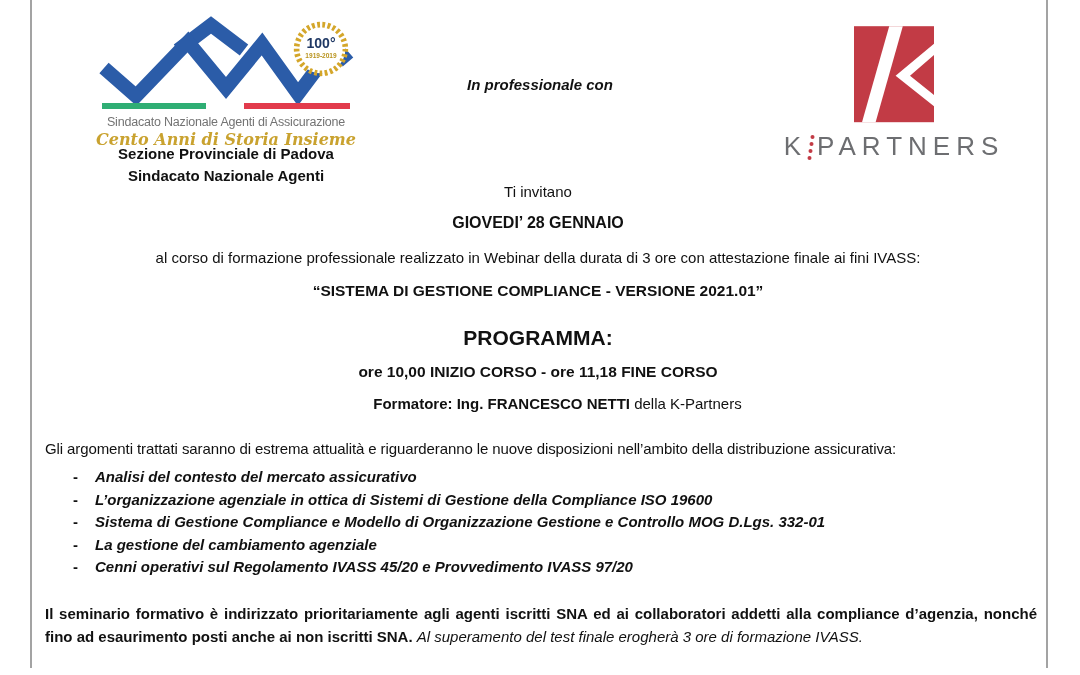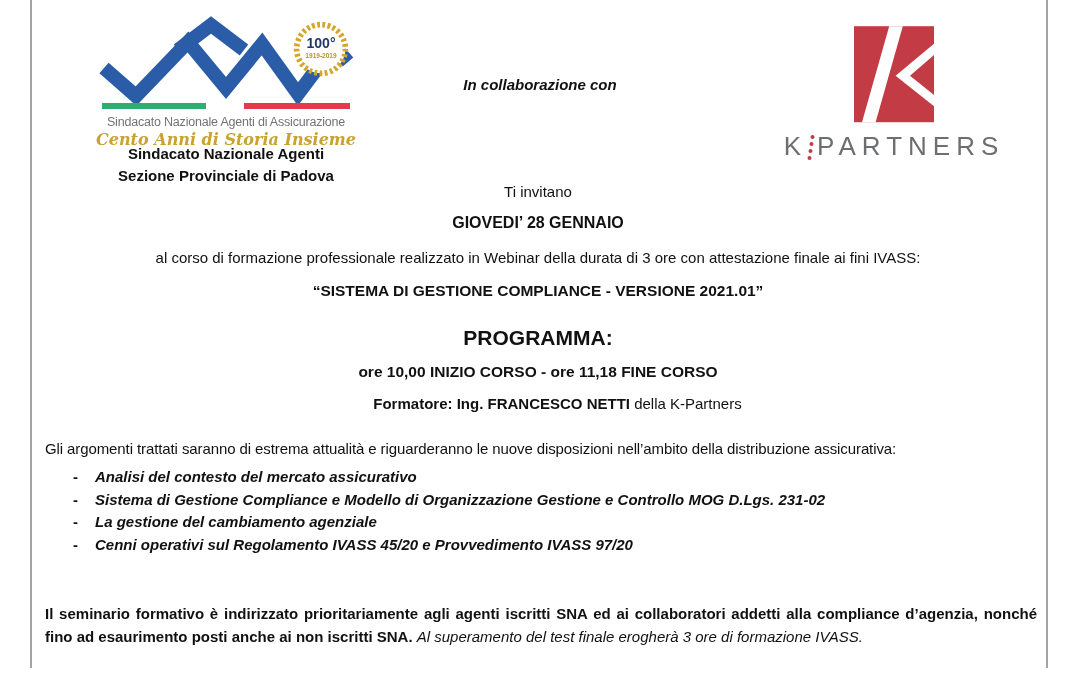--- a/index.html
+++ b/index.html
@@ -169,25 +169,25 @@
         <circle cx="32" cy="33" r="21" fill="#ffffff"></circle>
         <text x="32" y="32" text-anchor="middle" font-size="15" font-weight="bold" fill="#1f3864">100°</text>
         <text x="32" y="43" text-anchor="middle" font-size="7" font-weight="bold" fill="#b9941f">1919-2019</text>
       </svg>
     </div>
     <div class="sna-title">Sindacato Nazionale Agenti di Assicurazione</div>
     <div class="sna-tagline">Cento Anni di Storia Insieme</div>
   </div>
 
   <div class="org-lines">
+    <div>Sezione Provinciale di Padova</div>
     <div>Sindacato Nazionale Agenti</div>
-    <div>Sezione Provinciale di Padova</div>
-  </div>
-
-  <div class="collab">In collaborazione con</div>
+  </div>
+
+  <div class="collab">In professionale con</div>
 
   <div class="kp-block">
     <svg class="kp-square" width="80" height="98" viewBox="0 0 100 122">
       <rect x="0" y="0" width="100" height="120" fill="#c23b45"></rect>
       <polygon points="44,0 61,0 27,120 10,120" fill="#ffffff"></polygon>
       <polygon points="100,22 52,62 100,100 100,86 70,62 100,36" fill="#ffffff"></polygon>
     </svg>
     <div class="kp-wordmark">
       <span>K</span>
       <svg class="kp-dots" width="8" height="26" viewBox="0 0 8 26">
@@ -209,21 +209,22 @@
     <div class="line schedule-line">ore 10,00 INIZIO CORSO - ore 11,18 FINE CORSO</div>
     <div class="line trainer-line">
       <span class="b">Formatore: Ing. FRANCESCO NETTI</span><span> della K-Partners</span>
     </div>
   </div>
 
   <div class="topics">
     <div class="topics-intro">Gli argomenti trattati saranno di estrema attualità e riguarderanno le nuove disposizioni nell’ambito della distribuzione assicurativa:</div>
     <ul class="topics-list">
       <li>Analisi del contesto del mercato assicurativo</li>
-      <li>Sistema di Gestione Compliance e Modello di Organizzazione Gestione e Controllo MOG D.Lgs. 231-02</li>
+      <li>L’organizzazione agenziale in ottica di Sistemi di Gestione della Compliance ISO 19600</li>
+      <li>Sistema di Gestione Compliance e Modello di Organizzazione Gestione e Controllo MOG D.Lgs. 332-01</li>
       <li>La gestione del cambiamento agenziale</li>
       <li>Cenni operativi sul Regolamento IVASS 45/20 e Provvedimento IVASS 97/20</li>
     </ul>
   </div>
 
   <div class="footer-note">
     <span class="b">Il seminario formativo è indirizzato prioritariamente agli agenti iscritti SNA ed ai collaboratori addetti alla compliance d’agenzia, nonché fino ad esaurimento posti anche ai non iscritti SNA. </span><span class="i">Al superamento del test finale erogherà 3 ore di formazione IVASS.</span>
   </div>
 
 </div>

